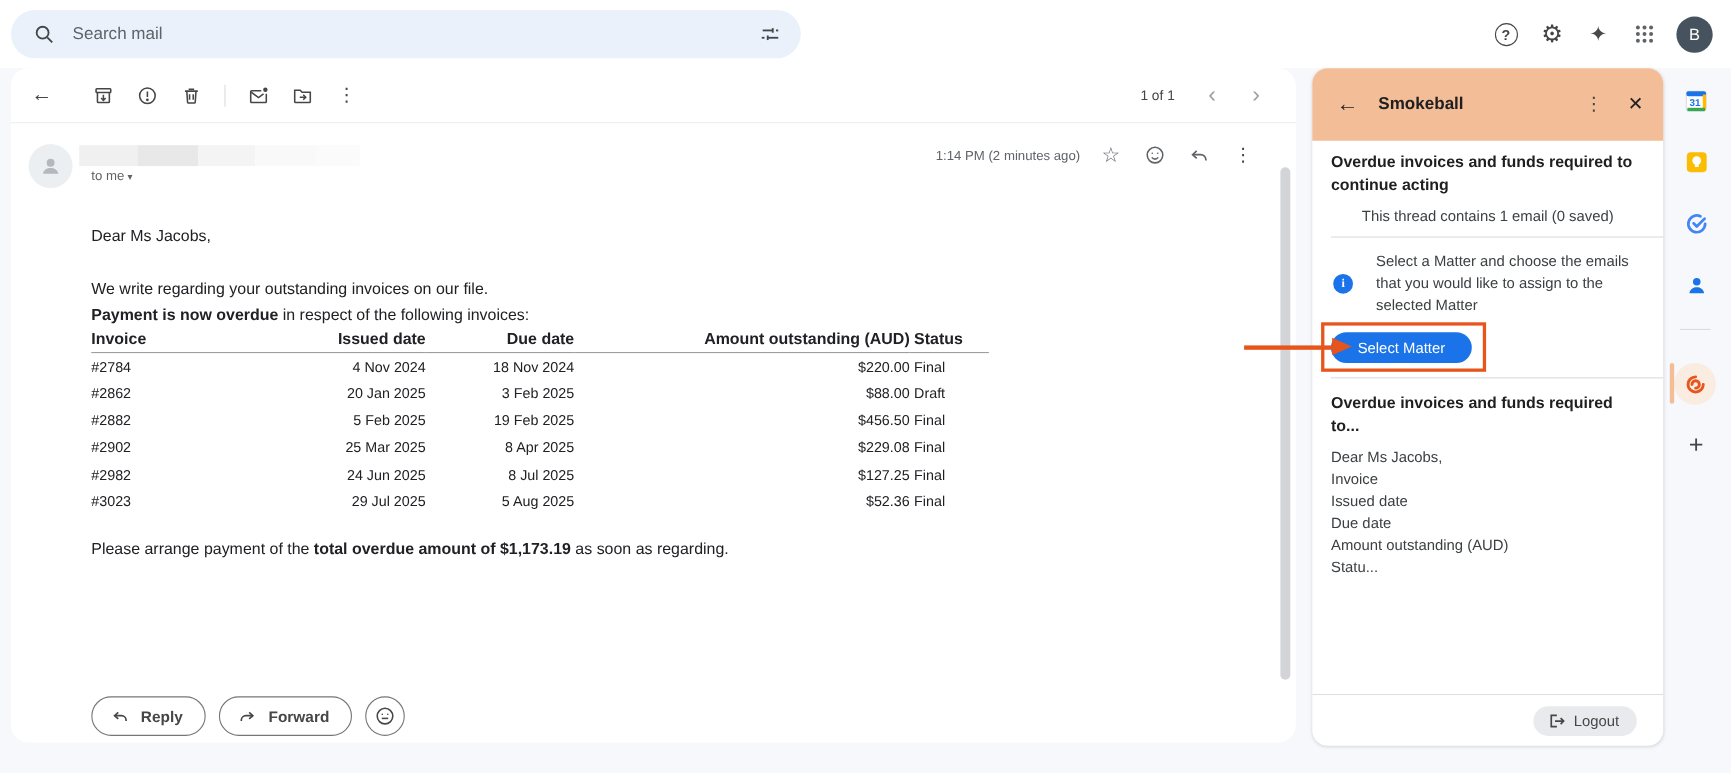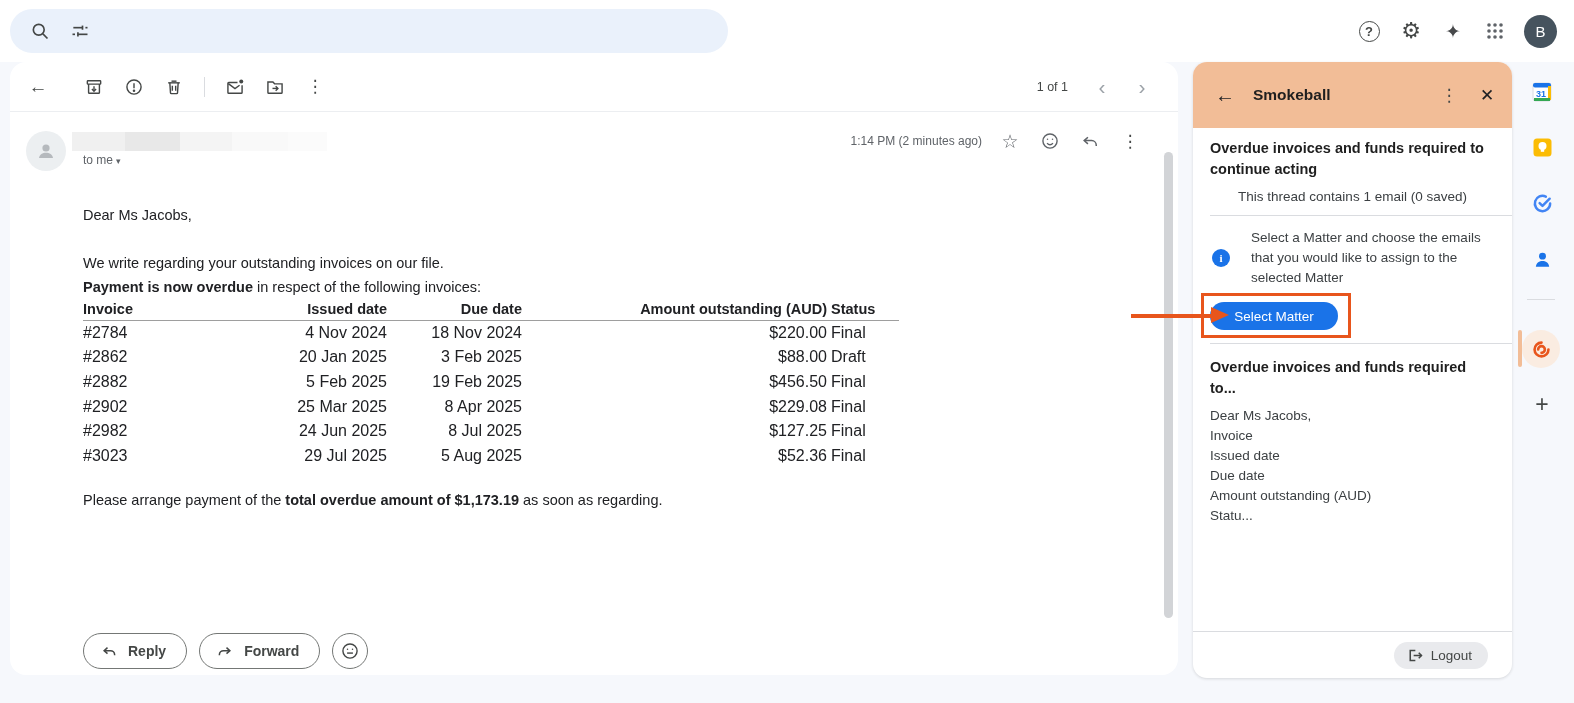--- a/index.html
+++ b/index.html
@@ -52,21 +52,21 @@
   .timestamp { font-size:12px; color:#5f6368; margin-right:8px; }
   .star-glyph { font-size:19px; color:#5f6368; }
   
   .email-body { position:absolute; left:73px; top:143px; width:780px; font-size:14.5px; color:#202124; }
   .greeting { line-height:21px; margin-bottom:27px; }
   .intro { line-height:21px; margin-bottom:3px; }
   .overdue-line { line-height:21px; margin-bottom:3px; }
   b, .bold { font-weight:bold; }
   table.inv { border-collapse:collapse; width:732px; table-layout:fixed; }
   table.inv th { font-weight:bold; text-align:left; border-bottom:1px solid #9e9e9e; padding:0 0 3px 0; height:19px; font-size:14.5px; }
-  table.inv td { padding:0; height:24.6px; font-size:16px; }
+  table.inv td { padding:0; height:24.6px; font-size:13px; }
   .col-r { text-align:right !important; }
   .col-status { padding-left:4px !important; text-align:left !important; }
   .total-block { margin-top:30px; line-height:25px; }
   .closing { margin-top:22px; line-height:21px; }
   .actions { position:absolute; left:73px; top:571px; display:flex; align-items:flex-start; }
   .pill-btn {
     height:36px; border:1px solid #747775; border-radius:18px; background:#fff;
     display:flex; align-items:center; justify-content:center; padding:0 20px 0 16px;
     font-size:14px; font-weight:bold; color:#444746; cursor:pointer; margin-right:12px;
   }
@@ -128,20 +128,21 @@
 <body>
 
 <header class="topbar">
   <div class="search-bar">
     <div class="search-icon-btn">
       <svg width="20" height="20" viewBox="0 0 24 24" fill="none" stroke="#444746" stroke-width="2">
           <circle cx="10.5" cy="10.5" r="6.5"></circle>
           <line x1="15.5" y1="15.5" x2="21" y2="21"></line>
         </svg>
     </div>
+    <span class="search-placeholder">Search mail</span>
     <div class="tune-icon-btn">
       <svg width="20" height="20" viewBox="0 0 24 24" fill="none" stroke="#444746" stroke-width="2">
           <line x1="4" y1="8" x2="15" y2="8"></line>
           <line x1="18.5" y1="8" x2="21" y2="8"></line>
           <line x1="15" y1="5.5" x2="15" y2="10.5"></line>
           <line x1="3" y1="16" x2="6" y2="16"></line>
           <line x1="9.5" y1="16" x2="21" y2="16"></line>
           <line x1="9.5" y1="13.5" x2="9.5" y2="18.5"></line>
         </svg>
     </div>

